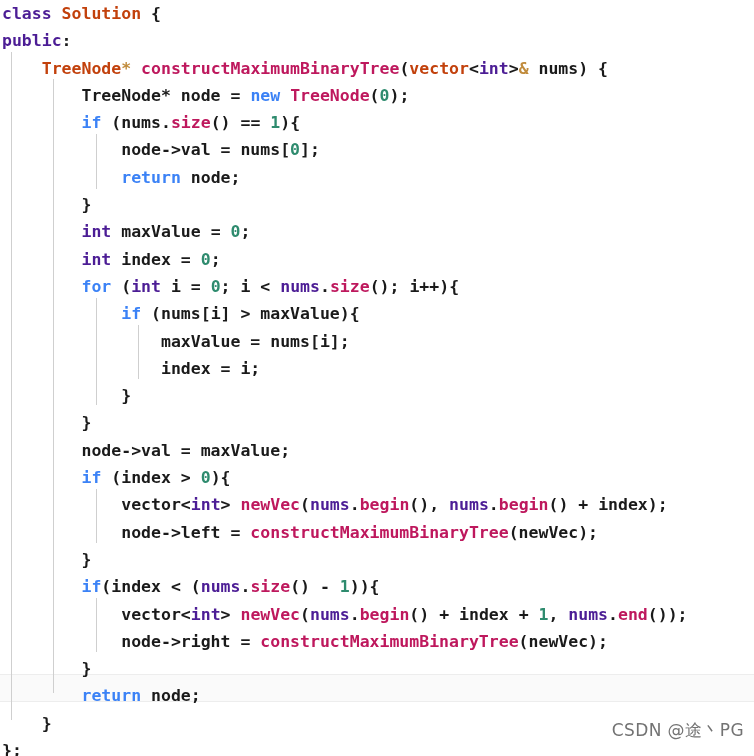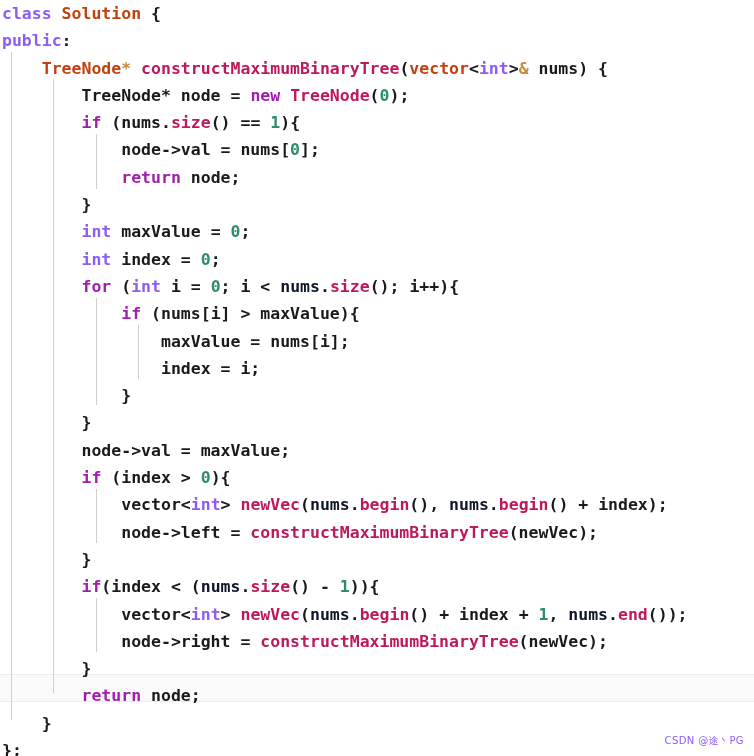--- a/index.html
+++ b/index.html
@@ -53,37 +53,37 @@
     color: #1a1a1a;
     letter-spacing: 0px;
   }
   #code .ln {
     display: block;
     height: 27.3px;
     padding-left: 2px;
   }
 
   
-  .kw   { color: #8b5cf6; }            
-  .ctl  { color: #a21caf; }            
+  .kw   { color: #4c1d95; }            
+  .ctl  { color: #3b82f6; }            
   .typ  { color: #c2410c; }            
   .fn   { color: #be185d; }            
   .num  { color: #2e8b6e; }            
-  .obj  { color: #0f172a; }            
+  .obj  { color: #4c1d95; }            
   .pun  { color: #1a1a1a; }            
   .ptr  { color: #c08b3c; }            
 
   #watermark {
     position: absolute;
     right: 10px;
-    bottom: 8px;
+    bottom: 14px;
     z-index: 3;
     font-family: "DejaVu Sans", "Liberation Sans", sans-serif;
-    font-size: 10px;
-    color: #8b5cf6;
+    font-size: 17px;
+    color: #737373;
     letter-spacing: 0.4px;
     user-select: none;
   }
 </style>
 </head>
 <body>
 
 <div id="editor">
 
   <div class="guide" style="left:11px; top:52px; height:668px;"></div>

